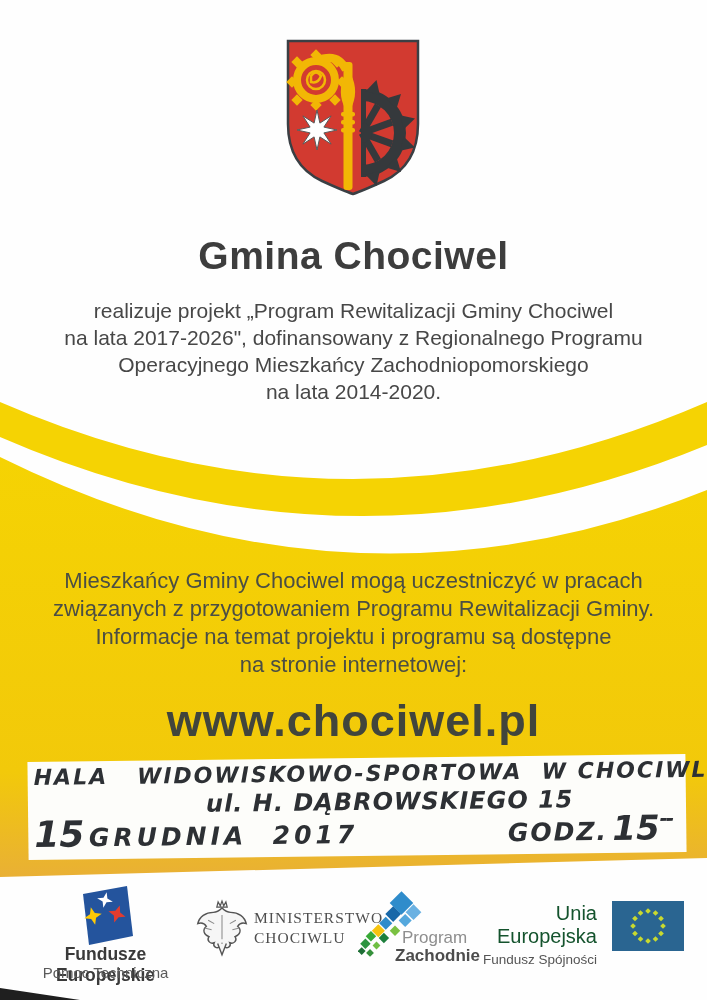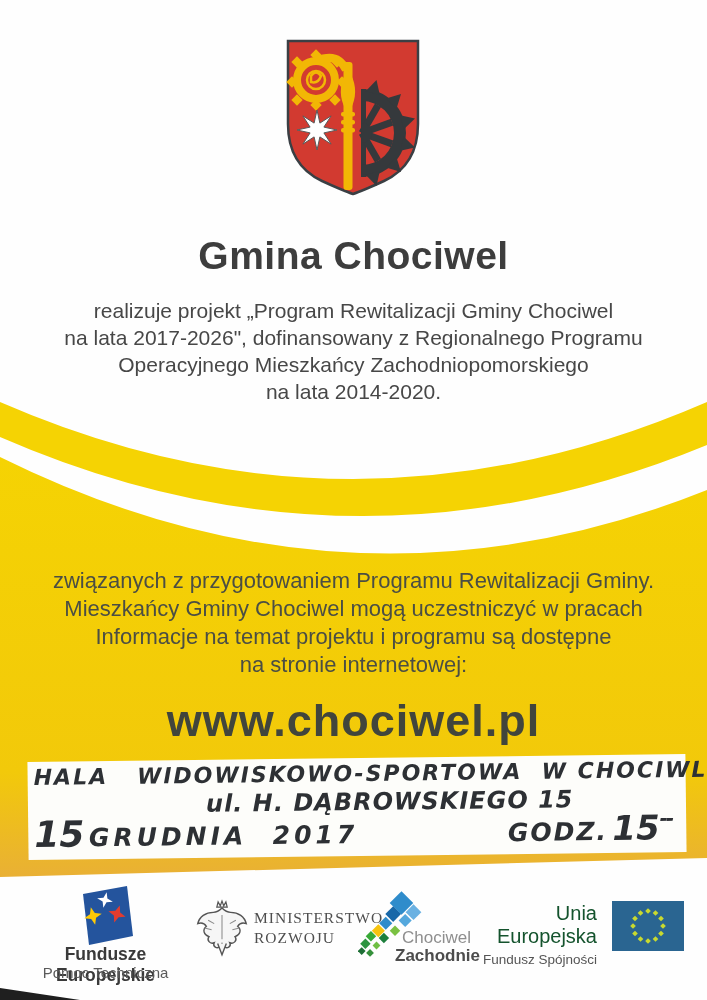--- a/index.html
+++ b/index.html
@@ -124,22 +124,22 @@
         <stop offset="0%" stop-color="#f5d303"></stop>
         <stop offset="75%" stop-color="#f2c90a"></stop>
         <stop offset="100%" stop-color="#e9b035"></stop>
       </linearGradient>
     </defs>
     <path d="M0,7 Q353,161 707,7 L707,50 Q353,196 0,42 Z" fill="#f5d303"></path>
     <path d="M0,62 Q353,237 707,95 L707,463 L0,482 Z" fill="url(#yg)"></path>
   </svg>
 
   <div class="notice">
+    <div>Mieszkańcy Gminy Chociwel mogą uczestniczyć w pracach</div>
     <div>związanych z przygotowaniem Programu Rewitalizacji Gminy.</div>
-    <div>Mieszkańcy Gminy Chociwel mogą uczestniczyć w pracach</div>
     <div>Informacje na temat projektu i programu są dostępne</div>
     <div>na stronie internetowej:</div>
   </div>
   <div class="url">www.chociwel.pl</div>
 
   <div class="hand-strip">
     <div class="hand hand-line1">HALA   WIDOWISKOWO-SPORTOWA  W CHOCIWLU</div>
     <div class="hand hand-line2">ul. H. DĄBROWSKIEGO 15</div>
     <div class="hand-line3">
       <span>
@@ -166,41 +166,41 @@
 
   <div class="logo-group min-group">
     <svg class="eagle" width="52" height="60" viewBox="0 0 60 66">
       <path d="M24,9 L25.5,3 L28,7.5 L30,2 L32,7.5 L34.5,3 L36,9 Z" fill="#f6f6f6" stroke="#555" stroke-width="1.4"></path>
       <path d="M30,10 C27,13 25,15 20,15 C11,15 4,20 2,28 C6,26.5 10,28 12,31 C7,35 9,41 15,43 C12,47 16,52 21,50 C19,54 24,58 28,54 L30,51 L32,54 C36,58 41,54 39,50 C44,52 48,47 45,43 C51,41 53,35 48,31 C50,28 54,26.5 58,28 C56,20 49,15 40,15 C35,15 33,13 30,10 Z" fill="#f6f6f6" stroke="#555" stroke-width="1.6"></path>
       <path d="M25,51 L30,64 L35,51" fill="#f6f6f6" stroke="#555" stroke-width="1.6"></path>
       <path d="M14,24 L21,28 M10,33 L18,35 M46,24 L39,28 M50,33 L42,35 M30,18 L30,46" stroke="#8a8a8a" stroke-width="1.2" fill="none"></path>
     </svg>
     <div class="min-text">
       <div>MINISTERSTWO</div>
-      <div>ROZWOJU</div>
+      <div>CHOCIWLU</div>
     </div>
   </div>
 
   <div class="logo-group pz-group">
     <svg class="pz-mosaic" width="74" height="78" viewBox="0 0 80 80">
       <rect x="38" y="5" width="18" height="18" fill="#2f8ccb" transform="rotate(45 47 14)"></rect>
       <rect x="54" y="18" width="12" height="12" fill="#6ab1e2" transform="rotate(45 60 24)"></rect>
       <rect x="32" y="20" width="12" height="12" fill="#1968a8" transform="rotate(45 38 26)"></rect>
       <rect x="46" y="28" width="10" height="10" fill="#55a8dd" transform="rotate(45 51 33)"></rect>
       <rect x="25" y="31" width="10" height="10" fill="#2f8ccb" transform="rotate(45 30 36)"></rect>
       <rect x="36" y="40" width="8" height="8" fill="#7ac142" transform="rotate(45 40 44)"></rect>
       <rect x="17" y="39" width="10" height="10" fill="#f6c310" transform="rotate(45 22 44)"></rect>
       <rect x="10" y="46" width="8" height="8" fill="#37a936" transform="rotate(45 14 50)"></rect>
       <rect x="24" y="48" width="8" height="8" fill="#1d7f3c" transform="rotate(45 28 52)"></rect>
       <rect x="4" y="54" width="8" height="8" fill="#2c9440" transform="rotate(45 8 58)"></rect>
       <rect x="17" y="57" width="6" height="6" fill="#6fbf44" transform="rotate(45 20 60)"></rect>
       <rect x="1" y="63" width="6" height="6" fill="#1d6e35" transform="rotate(45 4 66)"></rect>
       <rect x="10" y="65" width="6" height="6" fill="#35903b" transform="rotate(45 13 68)"></rect>
     </svg>
-    <div class="pz-line1">Chociwel</div>
+    <div class="pz-line1">Program</div>
     <div class="pz-line2">Zachodnie</div>
   </div>
 
   <div class="logo-group eu-group">
     <div class="eu-text">
       <div class="eu-title">Unia Europejska</div>
       <div class="eu-sub">Fundusz Spójności</div>
     </div>
     <svg class="eu-flag" width="72" height="50" viewBox="0 0 72 50">
       <rect x="0" y="0" width="72" height="50" fill="#2a6591"></rect>

